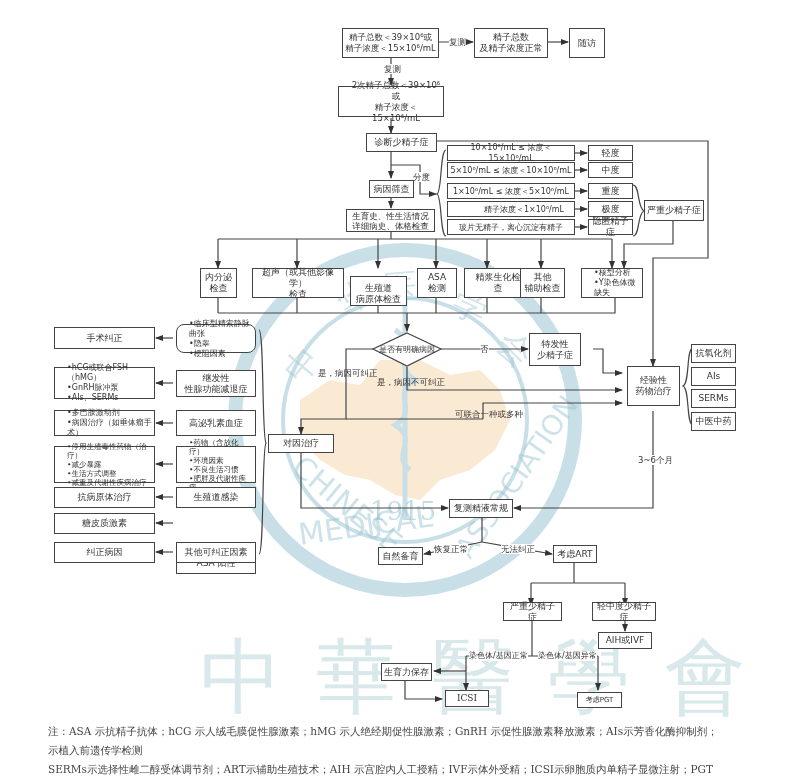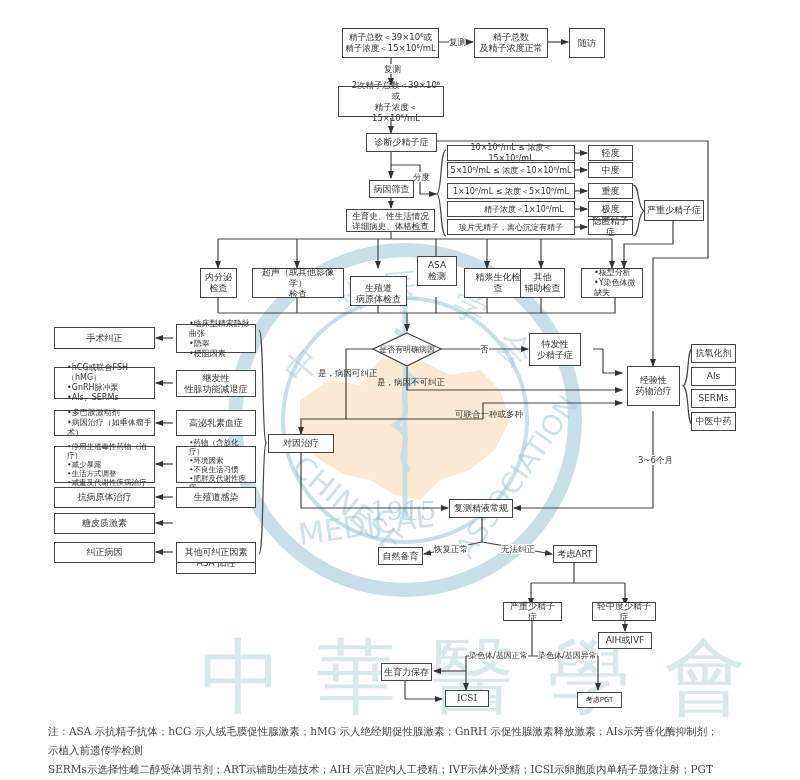--- a/index.html
+++ b/index.html
@@ -182,21 +182,21 @@
 
 <div class="box" style="left:200px;top:268px;width:37px;height:30px;">
   <div><span>内分泌</span><br><span>检查</span></div>
 </div>
 <div class="box" style="left:252px;top:268px;width:92px;height:30px;">
   <div><span>超声（或其他影像学）</span><br><span>检查</span></div>
 </div>
 <div class="box" style="left:350px;top:276px;width:57px;height:30px;align-items:flex-end;">
   <div><span>生殖道</span><br><span>病原体检查</span></div>
 </div>
-<div class="box" style="left:417px;top:256px;width:40px;height:30px;">
+<div class="box" style="left:417px;top:268px;width:40px;height:30px;">
   <div><span>ASA</span><br><span>检测</span></div>
 </div>
 <div class="box" style="left:464px;top:268px;width:68px;height:30px;">
   <div><span>精浆生化检</span><br><span>查</span></div>
 </div>
 <div class="box" style="left:520px;top:268px;width:45px;height:30px;">
   <div><span>其他</span><br><span>辅助检查</span></div>
 </div>
 <div class="box left tiny" style="left:581px;top:268px;width:62px;height:30px;">
   <div><span>•核型分析</span><br><span>•Y染色体微缺失</span></div>
@@ -215,21 +215,21 @@
   <div><span>经验性</span><br><span>药物治疗</span></div>
 </div>
 <div class="box" style="left:691px;top:344px;width:45px;height:19px;">抗氧化剂</div>
 <div class="box" style="left:691px;top:367px;width:45px;height:19px;">AIs</div>
 <div class="box" style="left:691px;top:389px;width:45px;height:19px;">SERMs</div>
 <div class="box" style="left:691px;top:412px;width:45px;height:19px;">中医中药</div>
 <div class="lbl" style="left:638px;top:455px;">3~6个月</div>
 
 <div class="box" style="left:268px;top:434px;width:66px;height:19px;">对因治疗</div>
 
-<div class="box left tiny" style="left:176px;top:324px;width:80px;height:29px;">
+<div class="box left tiny" style="left:176px;top:324px;width:80px;height:29px;border-radius:8px;">
   <div><span>•临床型精索静脉曲张</span><br><span>•隐睾</span><br><span>•梗阻因素</span></div>
 </div>
 <div class="box" style="left:54px;top:327px;width:101px;height:22px;">手术纠正</div>
 
 <div class="box" style="left:176px;top:370px;width:80px;height:27px;">
   <div><span>继发性</span><br><span>性腺功能减退症</span></div>
 </div>
 <div class="box left tiny" style="left:54px;top:367px;width:101px;height:32px;">
   <div><span>•hCG或联合FSH（hMG）</span><br><span>•GnRH脉冲泵</span><br><span>•AIs、SERMs</span></div>
 </div>

